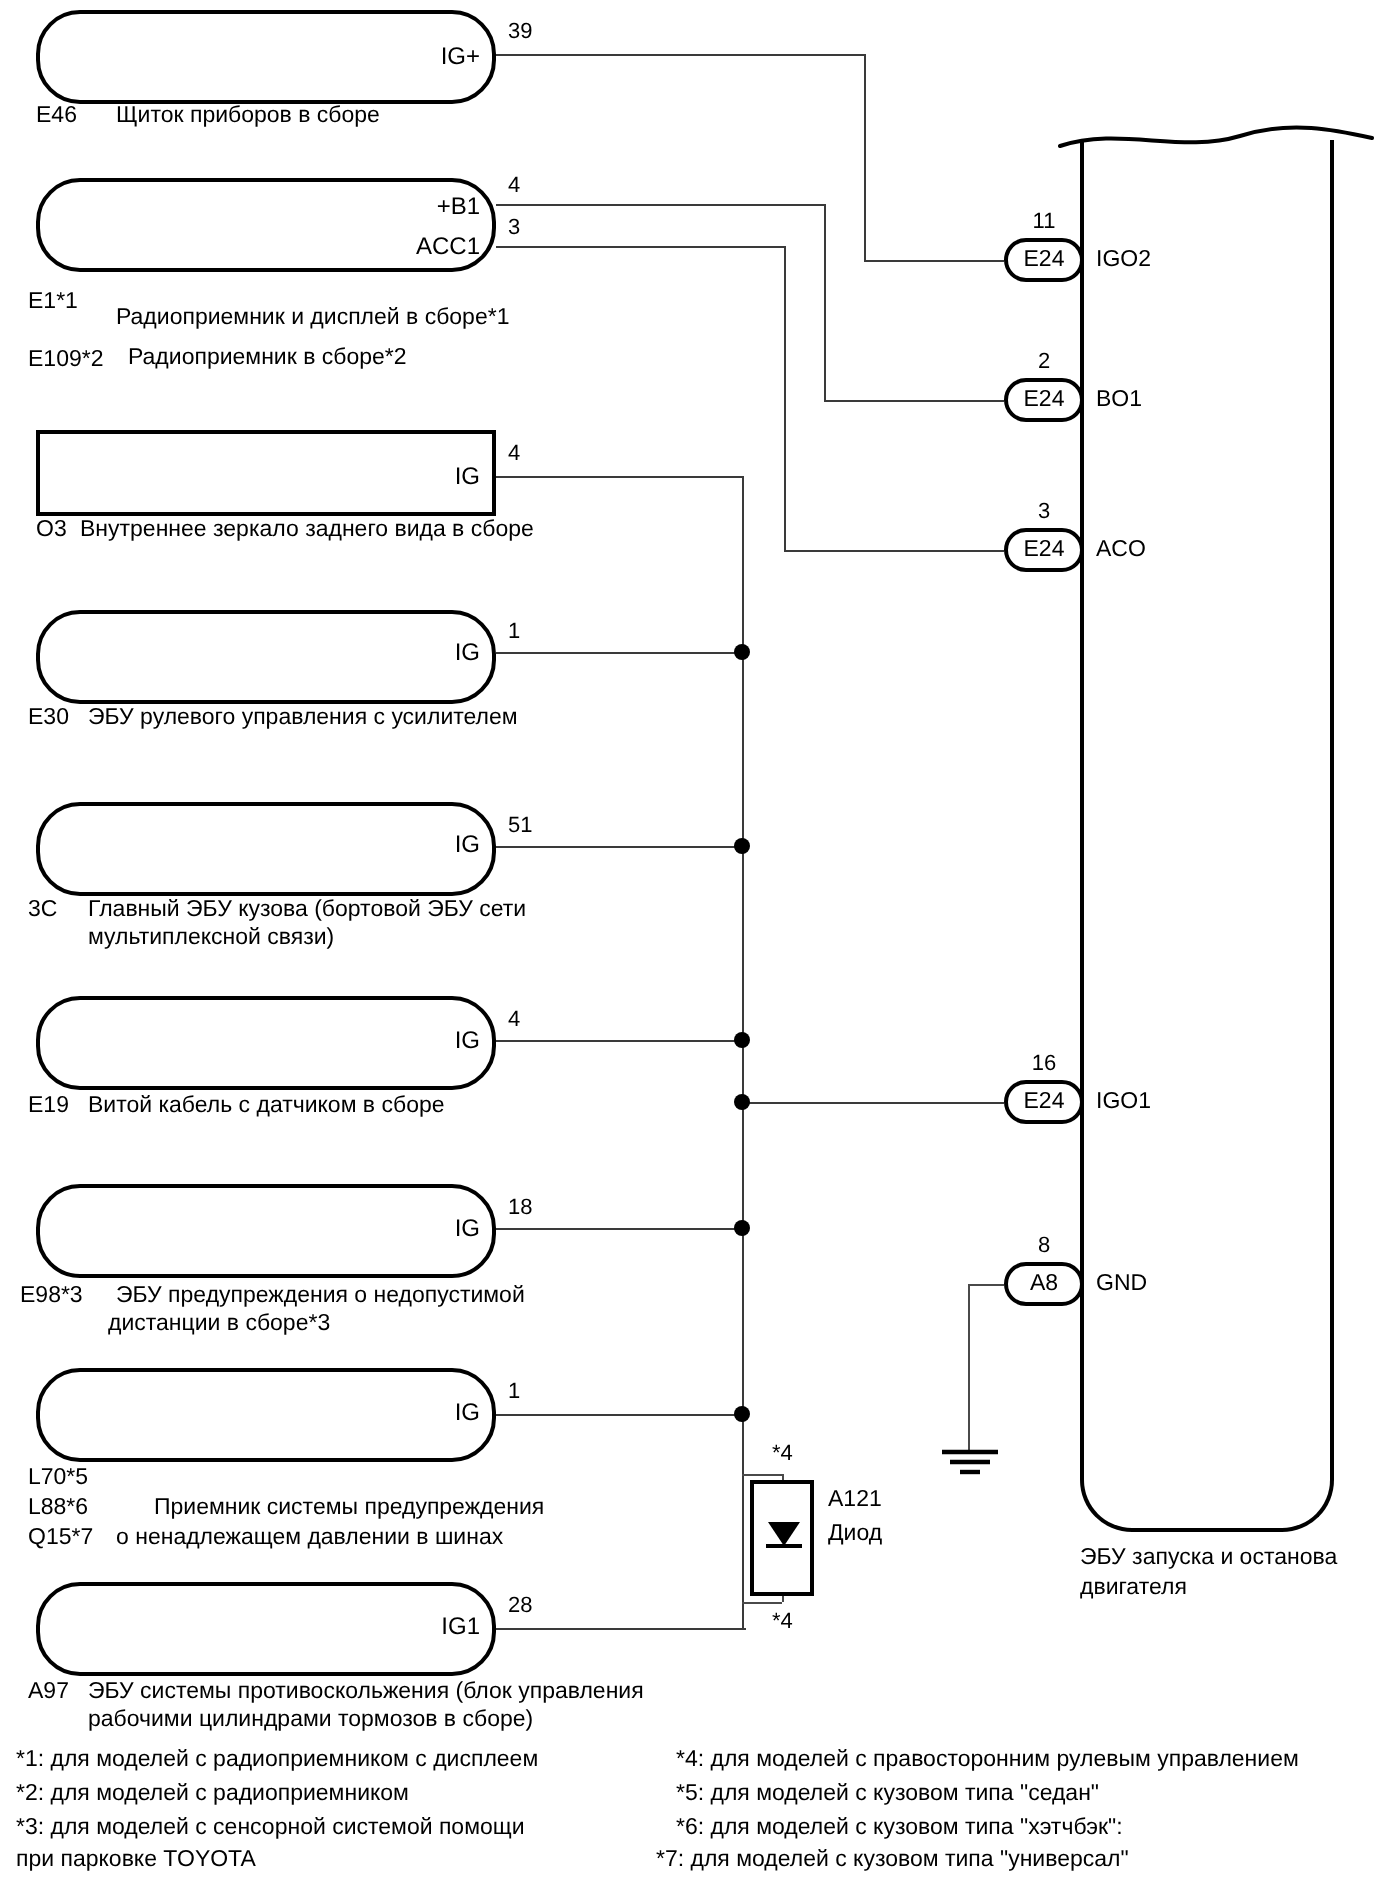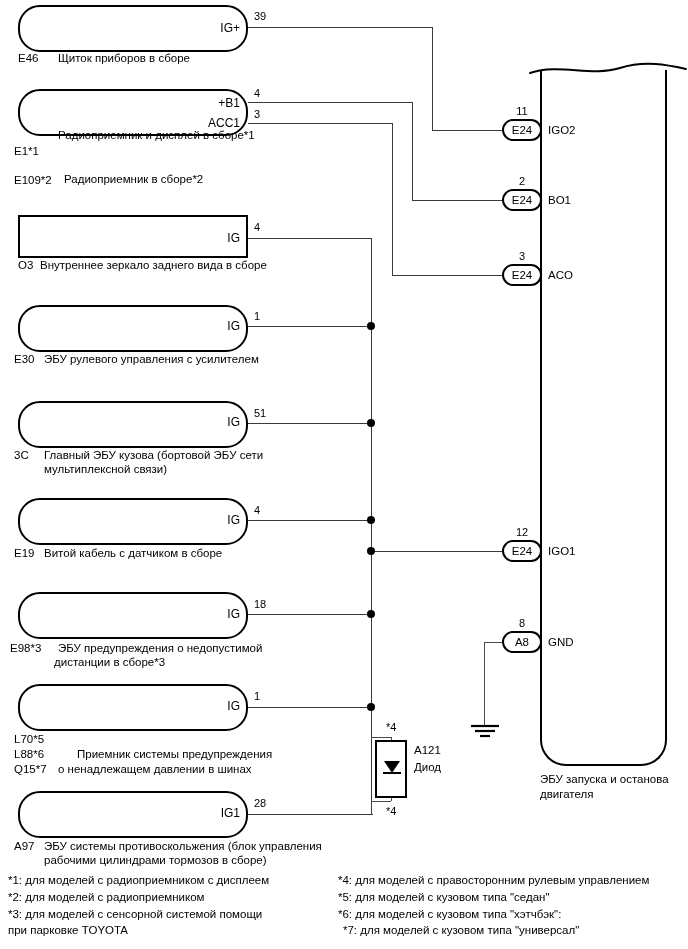--- a/index.html
+++ b/index.html
@@ -173,21 +173,21 @@
   <div class="pin-num" style="left:254px;top:11px;">39</div>
   <div class="comp-id" style="left:18px;top:51px;">E46</div>
   <div class="comp-cap" style="left:58px;top:51px;">Щиток приборов в сборе</div>
 
   <div class="comp-box" style="left:18px;top:89px;width:230px;height:47px;"></div>
   <div class="pin-label" style="left:168px;top:97px;width:72px;">+B1</div>
   <div class="pin-num" style="left:254px;top:88px;">4</div>
   <div class="pin-label" style="left:168px;top:117px;width:72px;">ACC1</div>
   <div class="pin-num" style="left:254px;top:109px;">3</div>
   <div class="comp-id" style="left:14px;top:144px;">E1*1</div>
-  <div class="comp-cap" style="left:58px;top:128px;">Радиоприемник и дисплей в сборе*1</div>
+  <div class="comp-cap" style="left:58px;top:152px;">Радиоприемник и дисплей в сборе*1</div>
   <div class="comp-id" style="left:14px;top:173px;">E109*2</div>
   <div class="comp-cap" style="left:64px;top:172px;">Радиоприемник в сборе*2</div>
 
   <div class="comp-box square" style="left:18px;top:215px;width:230px;height:43px;"></div>
   <div class="pin-label" style="left:168px;top:232px;width:72px;">IG</div>
   <div class="pin-num" style="left:254px;top:222px;">4</div>
   <div class="comp-id" style="left:18px;top:258px;">O3</div>
   <div class="comp-cap" style="left:40px;top:258px;">Внутреннее зеркало заднего вида в сборе</div>
 
   <div class="comp-box" style="left:18px;top:305px;width:230px;height:47px;"></div>
@@ -296,21 +296,21 @@
   <div class="conn-sig" style="left:548px;top:124px;">IGO2</div>
 
   <div class="conn-num" style="left:502px;top:176px;">2</div>
   <div class="conn" style="left:502px;top:189px;">E24</div>
   <div class="conn-sig" style="left:548px;top:194px;text-align:right;">BO1</div>
 
   <div class="conn-num" style="left:502px;top:251px;">3</div>
   <div class="conn" style="left:502px;top:264px;">E24</div>
   <div class="conn-sig" style="left:548px;top:269px;">ACO</div>
 
-  <div class="conn-num" style="left:502px;top:527px;">12</div>
+  <div class="conn-num" style="left:502px;top:527px;">16</div>
   <div class="conn" style="left:502px;top:540px;">E24</div>
   <div class="conn-sig" style="left:548px;top:545px;">IGO1</div>
 
   <div class="conn-num" style="left:502px;top:618px;">8</div>
   <div class="conn" style="left:502px;top:631px;">A8</div>
   <div class="conn-sig" style="left:548px;top:636px;">GND</div>
 
   <div class="wire-thin-h" style="left:484px;top:642px;width:18px;"></div>
   <div class="wire-thin-v" style="left:484px;top:642px;height:84px;"></div>
   <svg id="gnd" width="32" height="28">
@@ -320,15 +320,15 @@
   </svg>
 
   <div class="footnote" style="left:8px;top:872px;">*1: для моделей с радиоприемником с дисплеем</div>
   <div class="footnote" style="left:8px;top:889px;">*2: для моделей с радиоприемником</div>
   <div class="footnote" style="left:8px;top:906px;">*3: для моделей с сенсорной системой помощи</div>
   <div class="footnote" style="left:8px;top:922px;">при парковке TOYOTA</div>
 
   <div class="footnote" style="left:338px;top:872px;">*4: для моделей с правосторонним рулевым управлением</div>
   <div class="footnote" style="left:338px;top:889px;">*5: для моделей с кузовом типа "седан"</div>
   <div class="footnote" style="left:338px;top:906px;">*6: для моделей с кузовом типа "хэтчбэк":</div>
-  <div class="footnote" style="left:343px;top:922px;">*7: для моделей с кузовом типа "универсал"</div>
+  <div class="footnote" style="left:328px;top:922px;">*7: для моделей с кузовом типа "универсал"</div>
 
 </div>
 
 </body></html>

